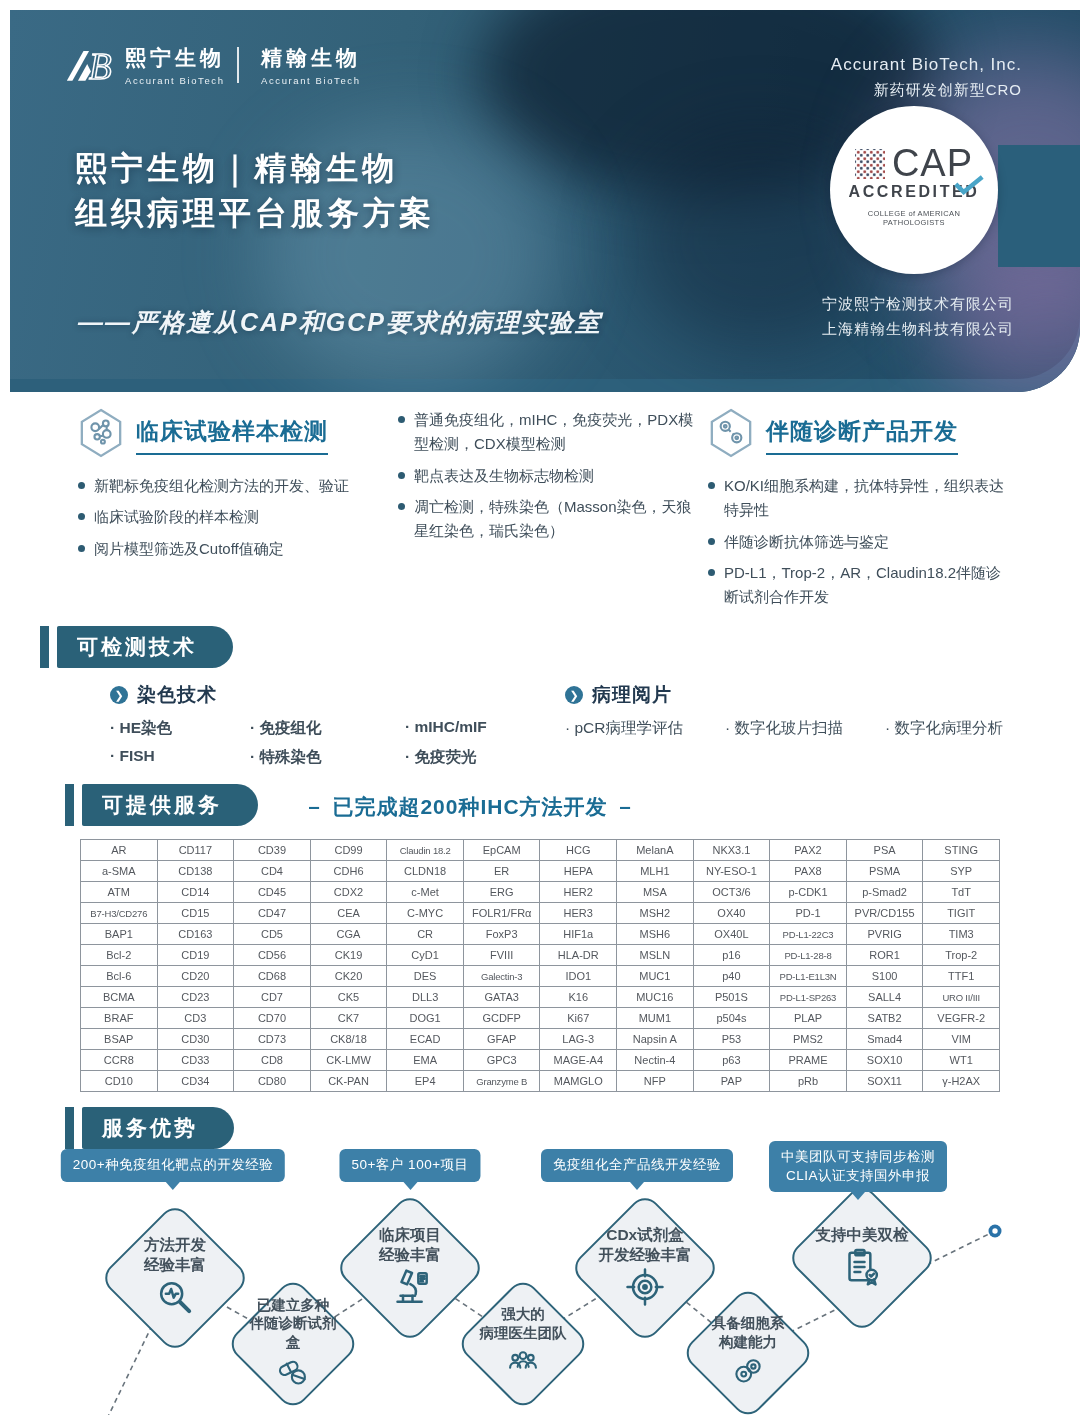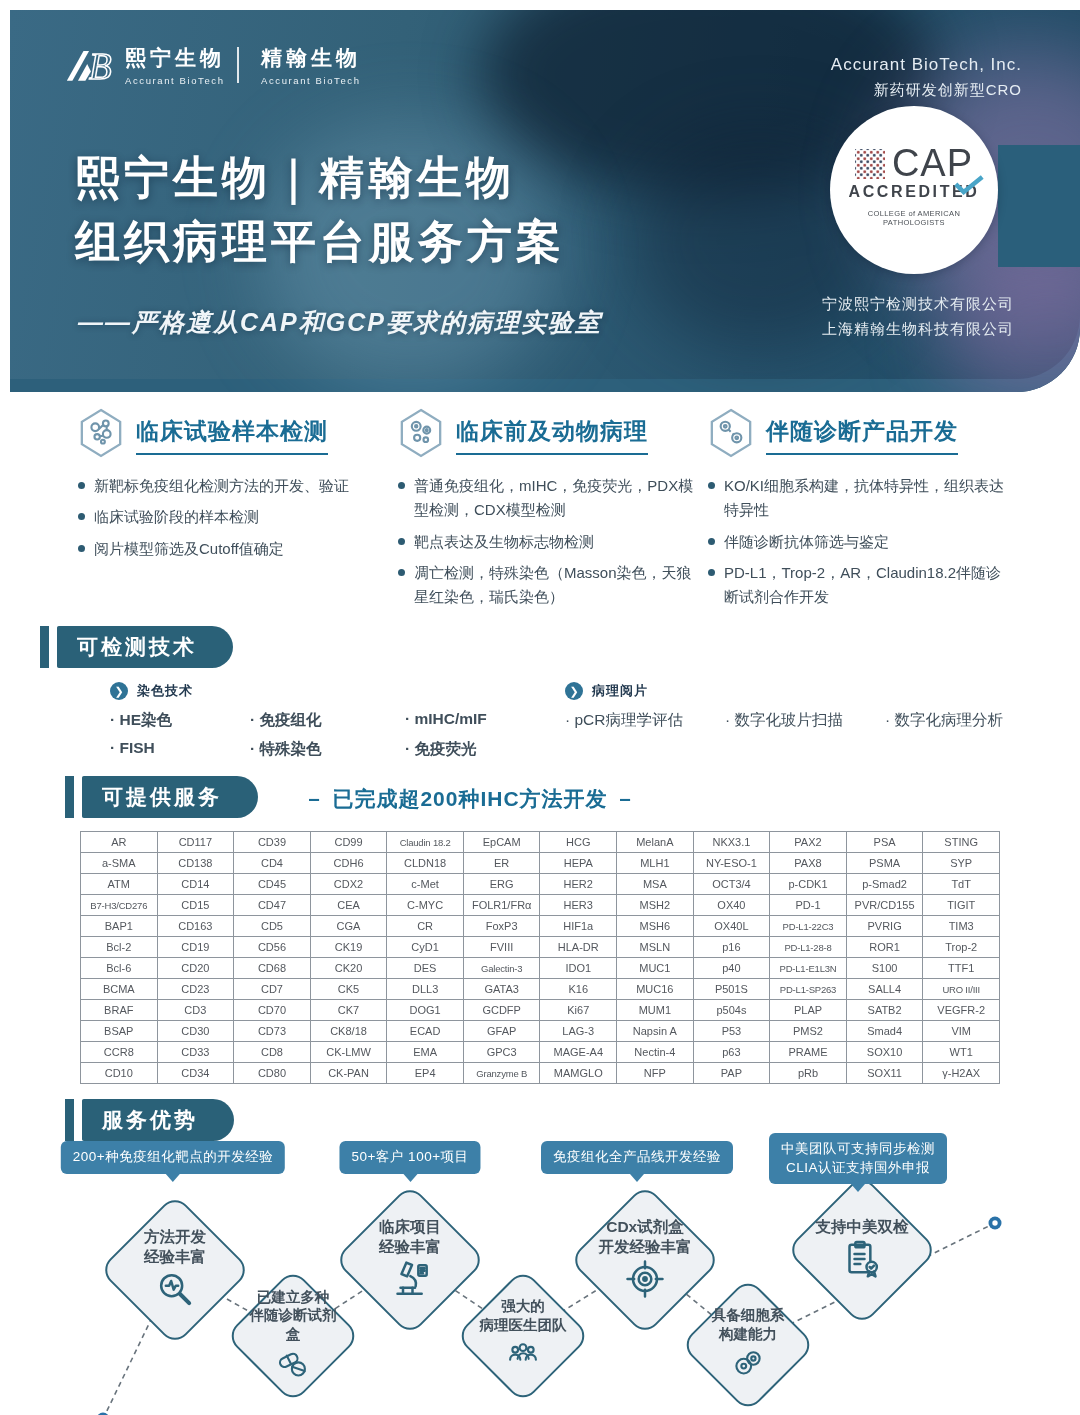--- a/index.html
+++ b/index.html
@@ -42,21 +42,21 @@
   .cap-row{display:flex;align-items:center;justify-content:center;gap:7px;}
   .cap-dots{width:30px;height:30px;
      background-image:radial-gradient(#a04545 1.2px,transparent 1.5px),radial-gradient(#3c4a62 1.2px,transparent 1.5px);
      background-size:6.5px 6.5px,6.5px 6.5px;background-position:0 0,3px 3px;}
   .cap-word{font-size:38px;color:#3f444b;letter-spacing:1px;}
   .cap-acc{position:relative;text-align:center;font-size:16px;letter-spacing:2.6px;color:#3f444b;
            font-weight:600;margin-top:-2px;}
   .cap-acc svg{position:absolute;right:14px;top:-8px;}
   .cap-college{font-size:7.5px;color:#4a4f55;text-align:center;margin-top:8px;letter-spacing:.4px;padding:0 10px;}
 
-  .hero-title{position:absolute;left:65px;top:136px;z-index:3;color:#fff;font-size:45px;font-weight:800;
+  .hero-title{position:absolute;left:65px;top:136px;z-index:3;color:#fff;font-size:32px;font-weight:800;
               line-height:1.42;letter-spacing:4px;text-shadow:0 2px 8px rgba(0,25,45,.45);}
   .hero-sub{position:absolute;left:68px;top:296px;z-index:3;color:#f0f5f8;font-size:25px;font-style:italic;
             font-weight:bold;letter-spacing:2px;text-shadow:0 1px 6px rgba(0,25,45,.4);}
   .hero-cos{position:absolute;right:66px;top:282px;z-index:3;text-align:center;color:#e6edf2;
             font-size:15px;line-height:1.65;letter-spacing:1px;}
 
   
   .services{display:grid;grid-template-columns:320px 310px 1fr;padding:16px 50px 0 78px;}
   .svc-head{display:flex;align-items:center;gap:12px;margin-bottom:12px;}
   .svc-title{display:inline-block;font-size:23px;font-weight:bold;color:var(--blue);
@@ -72,21 +72,21 @@
              display:flex;align-items:center;padding:0 36px 0 20px;border-radius:2px 23px 23px 2px;}
 
   
   .detect{margin-top:10px;padding-left:40px;}
   .detect-groups{display:flex;padding:14px 40px 0 70px;}
   .grp1{width:465px;}
   .grp2{flex:1;}
   .grp-title-row{display:flex;align-items:center;gap:9px;}
   .chev{width:18px;height:18px;border-radius:50%;background:#2f7396;color:#fff;font-size:11px;
         line-height:18px;text-align:center;font-weight:bold;}
-  .grp-title{font-size:13px;font-weight:bold;color:#22394f;letter-spacing:1px;}
+  .grp-title{font-size:19px;font-weight:bold;color:#22394f;letter-spacing:1px;}
   .grp-items{display:grid;margin-top:10px;row-gap:8px;font-size:15.5px;color:var(--txt);}
   .grp1 .grp-items{grid-template-columns:140px 155px 160px;font-weight:bold;}
   .grp2 .grp-items{grid-template-columns:160px 160px 160px;}
 
   
   .provide-head{position:relative;height:46px;margin-top:16px;padding-left:65px;}
   .provide-head .pill-head{position:absolute;left:65px;top:0;}
   .tbl-title{position:absolute;left:470px;top:9px;transform:translateX(-50%);
              color:var(--blue);font-weight:bold;font-size:21px;letter-spacing:1px;white-space:nowrap;}
   table.ihc{border-collapse:collapse;table-layout:fixed;width:920px;margin:9px 0 0 80px;}
@@ -198,34 +198,20 @@
             <span class="dot"></span>
             <span class="txt">临床试验阶段的样本检测</span>
           </li>
           <li>
             <span class="dot"></span>
             <span class="txt">阅片模型筛选及Cutoff值确定</span>
           </li>
         </ul>
       </div>
       <div class="svc-col">
-        <div class="svc-head">
-          <span class="hex"><svg viewBox="0 0 24 26" width="46" height="50">
-              <polygon points="12,1 22,7.2 22,18.8 12,25 2,18.8 2,7.2" stroke="#8fadc0" stroke-width="1.2" fill="none"></polygon>
-              <g stroke="#6f94ab" stroke-width="1.1" fill="none">
-                <circle cx="9.5" cy="9.5" r="2.3"></circle>
-                <circle cx="15" cy="11.5" r="1.8"></circle>
-                <circle cx="10" cy="15.5" r="1.6"></circle>
-                <circle cx="14.5" cy="16.5" r="1.2"></circle>
-                <circle cx="9.5" cy="9.5" r="0.6"></circle>
-                <circle cx="15" cy="11.5" r="0.5"></circle>
-              </g>
-            </svg></span>
-          <span class="svc-title">临床前及动物病理</span>
-        </div>
         <ul class="svc-ul">
           <li>
             <span class="dot"></span>
             <span class="txt">普通免疫组化，mIHC，免疫荧光，PDX模型检测，CDX模型检测</span>
           </li>
           <li>
             <span class="dot"></span>
             <span class="txt">靶点表达及生物标志物检测</span>
           </li>
           <li>
@@ -339,21 +325,21 @@
           </tr>
           <tr>
             <td>ATM</td>
             <td>CD14</td>
             <td>CD45</td>
             <td>CDX2</td>
             <td>c-Met</td>
             <td>ERG</td>
             <td>HER2</td>
             <td>MSA</td>
-            <td>OCT3/4</td>
+            <td>OCT3/6</td>
             <td>p-CDK1</td>
             <td>p-Smad2</td>
             <td>TdT</td>
           </tr>
           <tr>
             <td class="small">B7-H3/CD276</td>
             <td>CD15</td>
             <td>CD47</td>
             <td>CEA</td>
             <td>C-MYC</td>

